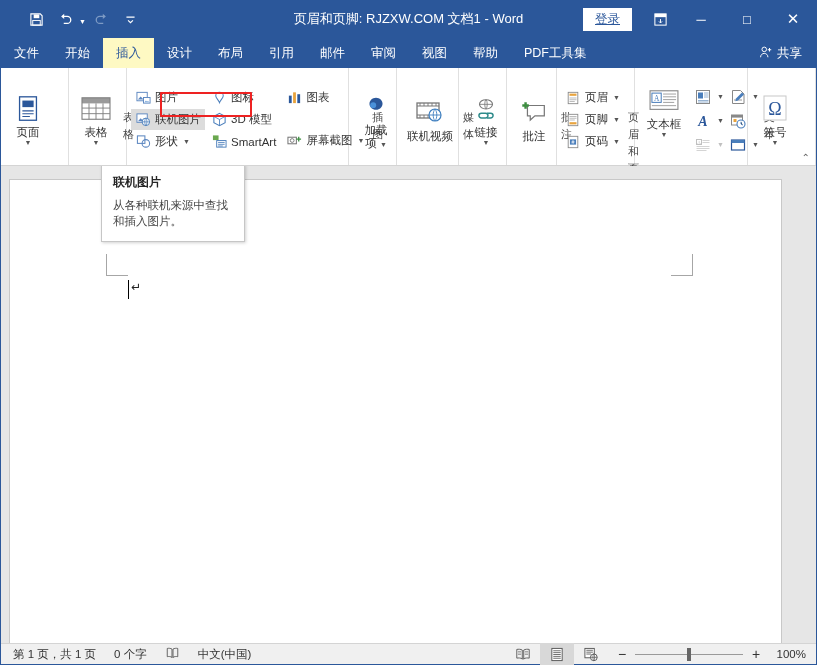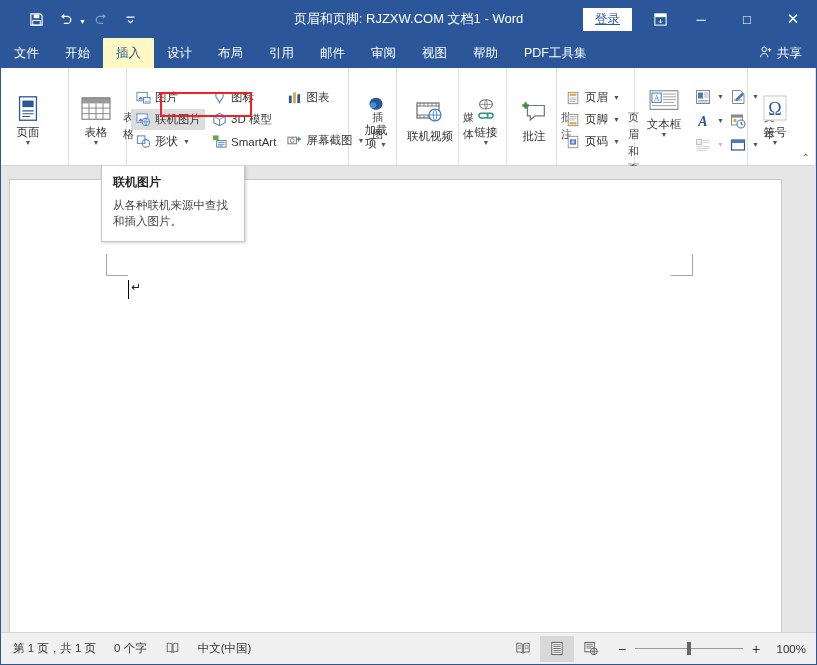--- a/index.html
+++ b/index.html
@@ -151,21 +151,21 @@
     position: absolute; left: 118px; top: 100px;
     width: 1px; height: 19px; background: #000;
   }
   .pilcrow {
     position: absolute; left: 121px; top: 100px;
     font-size: 12px; color: #222; line-height: 14px;
   }
 
   
   .status {
-    height: 32px; background: #f0f0f0; border-top: 1px solid #d4d4d4;
+    height: 21px; background: #f0f0f0; border-top: 1px solid #d4d4d4;
     display: flex; align-items: center; flex: none; font-size: 11.5px; color: #333; gap: 26px;
   }
   .st-left { display: flex; align-items: center; gap: 18px; padding-left: 12px; }
   .st-right { margin-left: auto; display: flex; align-items: center; padding-right: 10px; gap: 0; }
   .viewbtn {
     width: 34px; height: 26px; display: flex; align-items: center; justify-content: center;
   }
   .viewbtn.active { background: #d8d8d8; }
   .zoomwrap { display: flex; align-items: center; gap: 7px; margin-left: 8px; }
   .zoom-minus, .zoom-plus { font-size: 14px; color: #333; width: 12px; text-align: center; }

